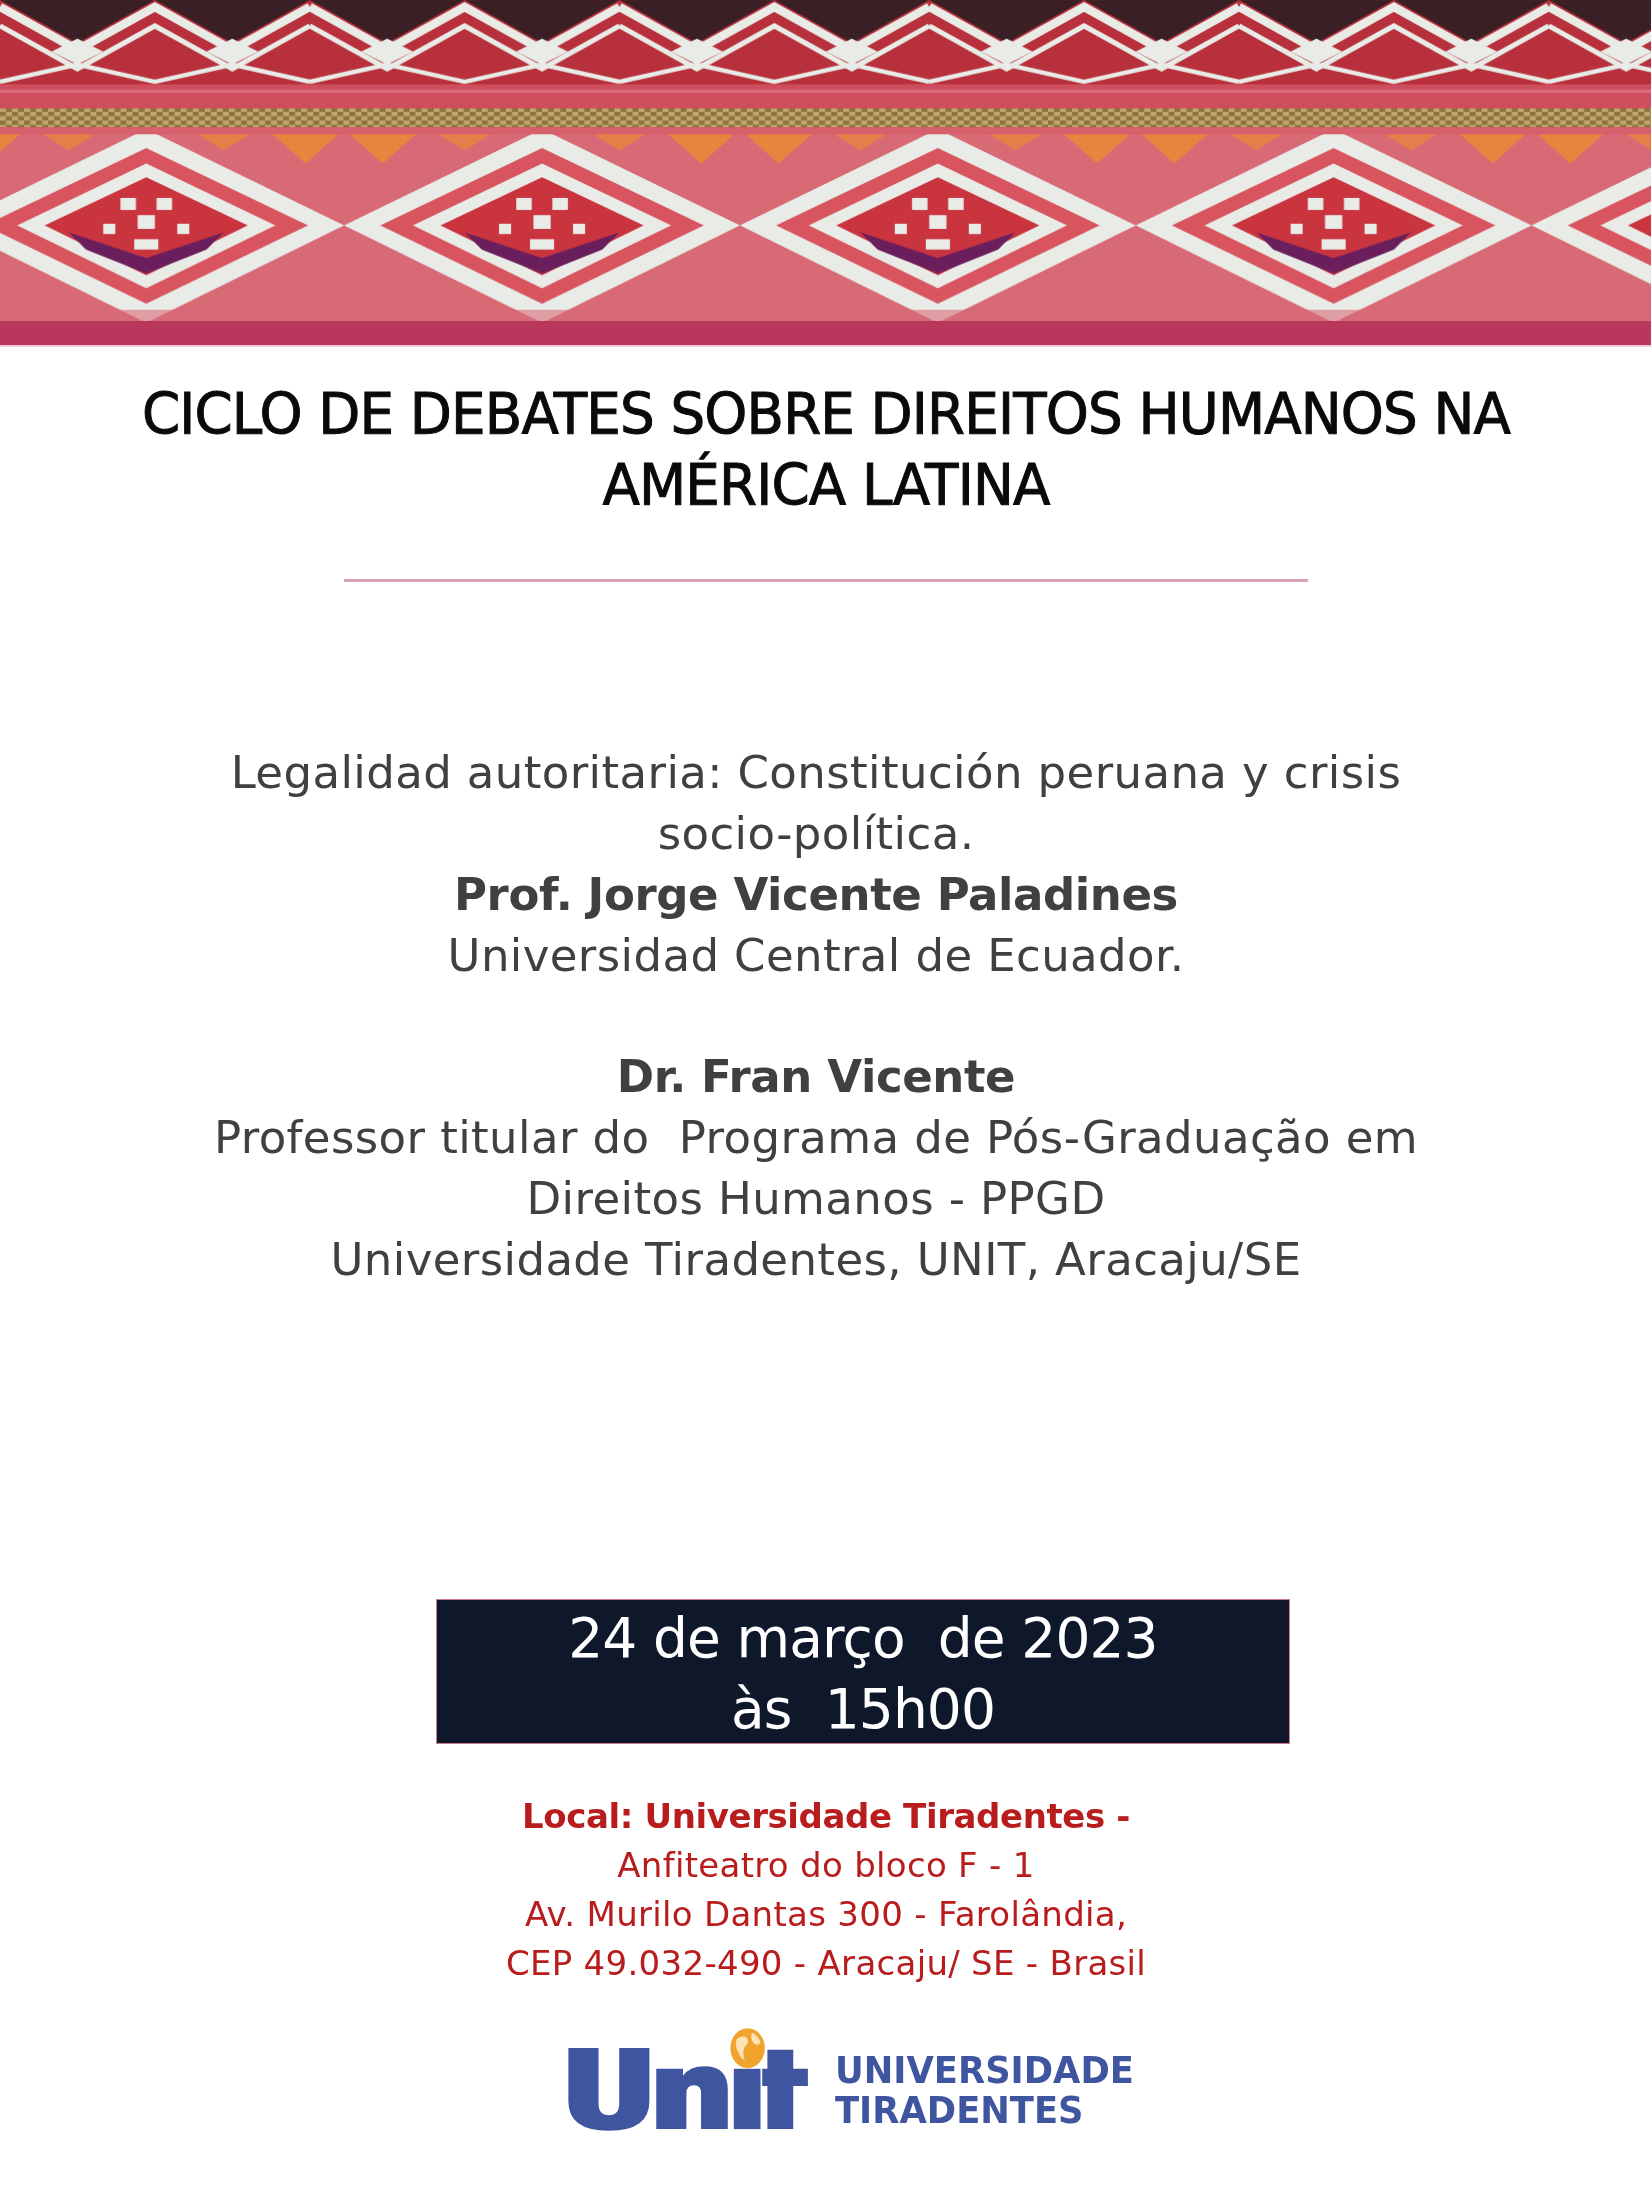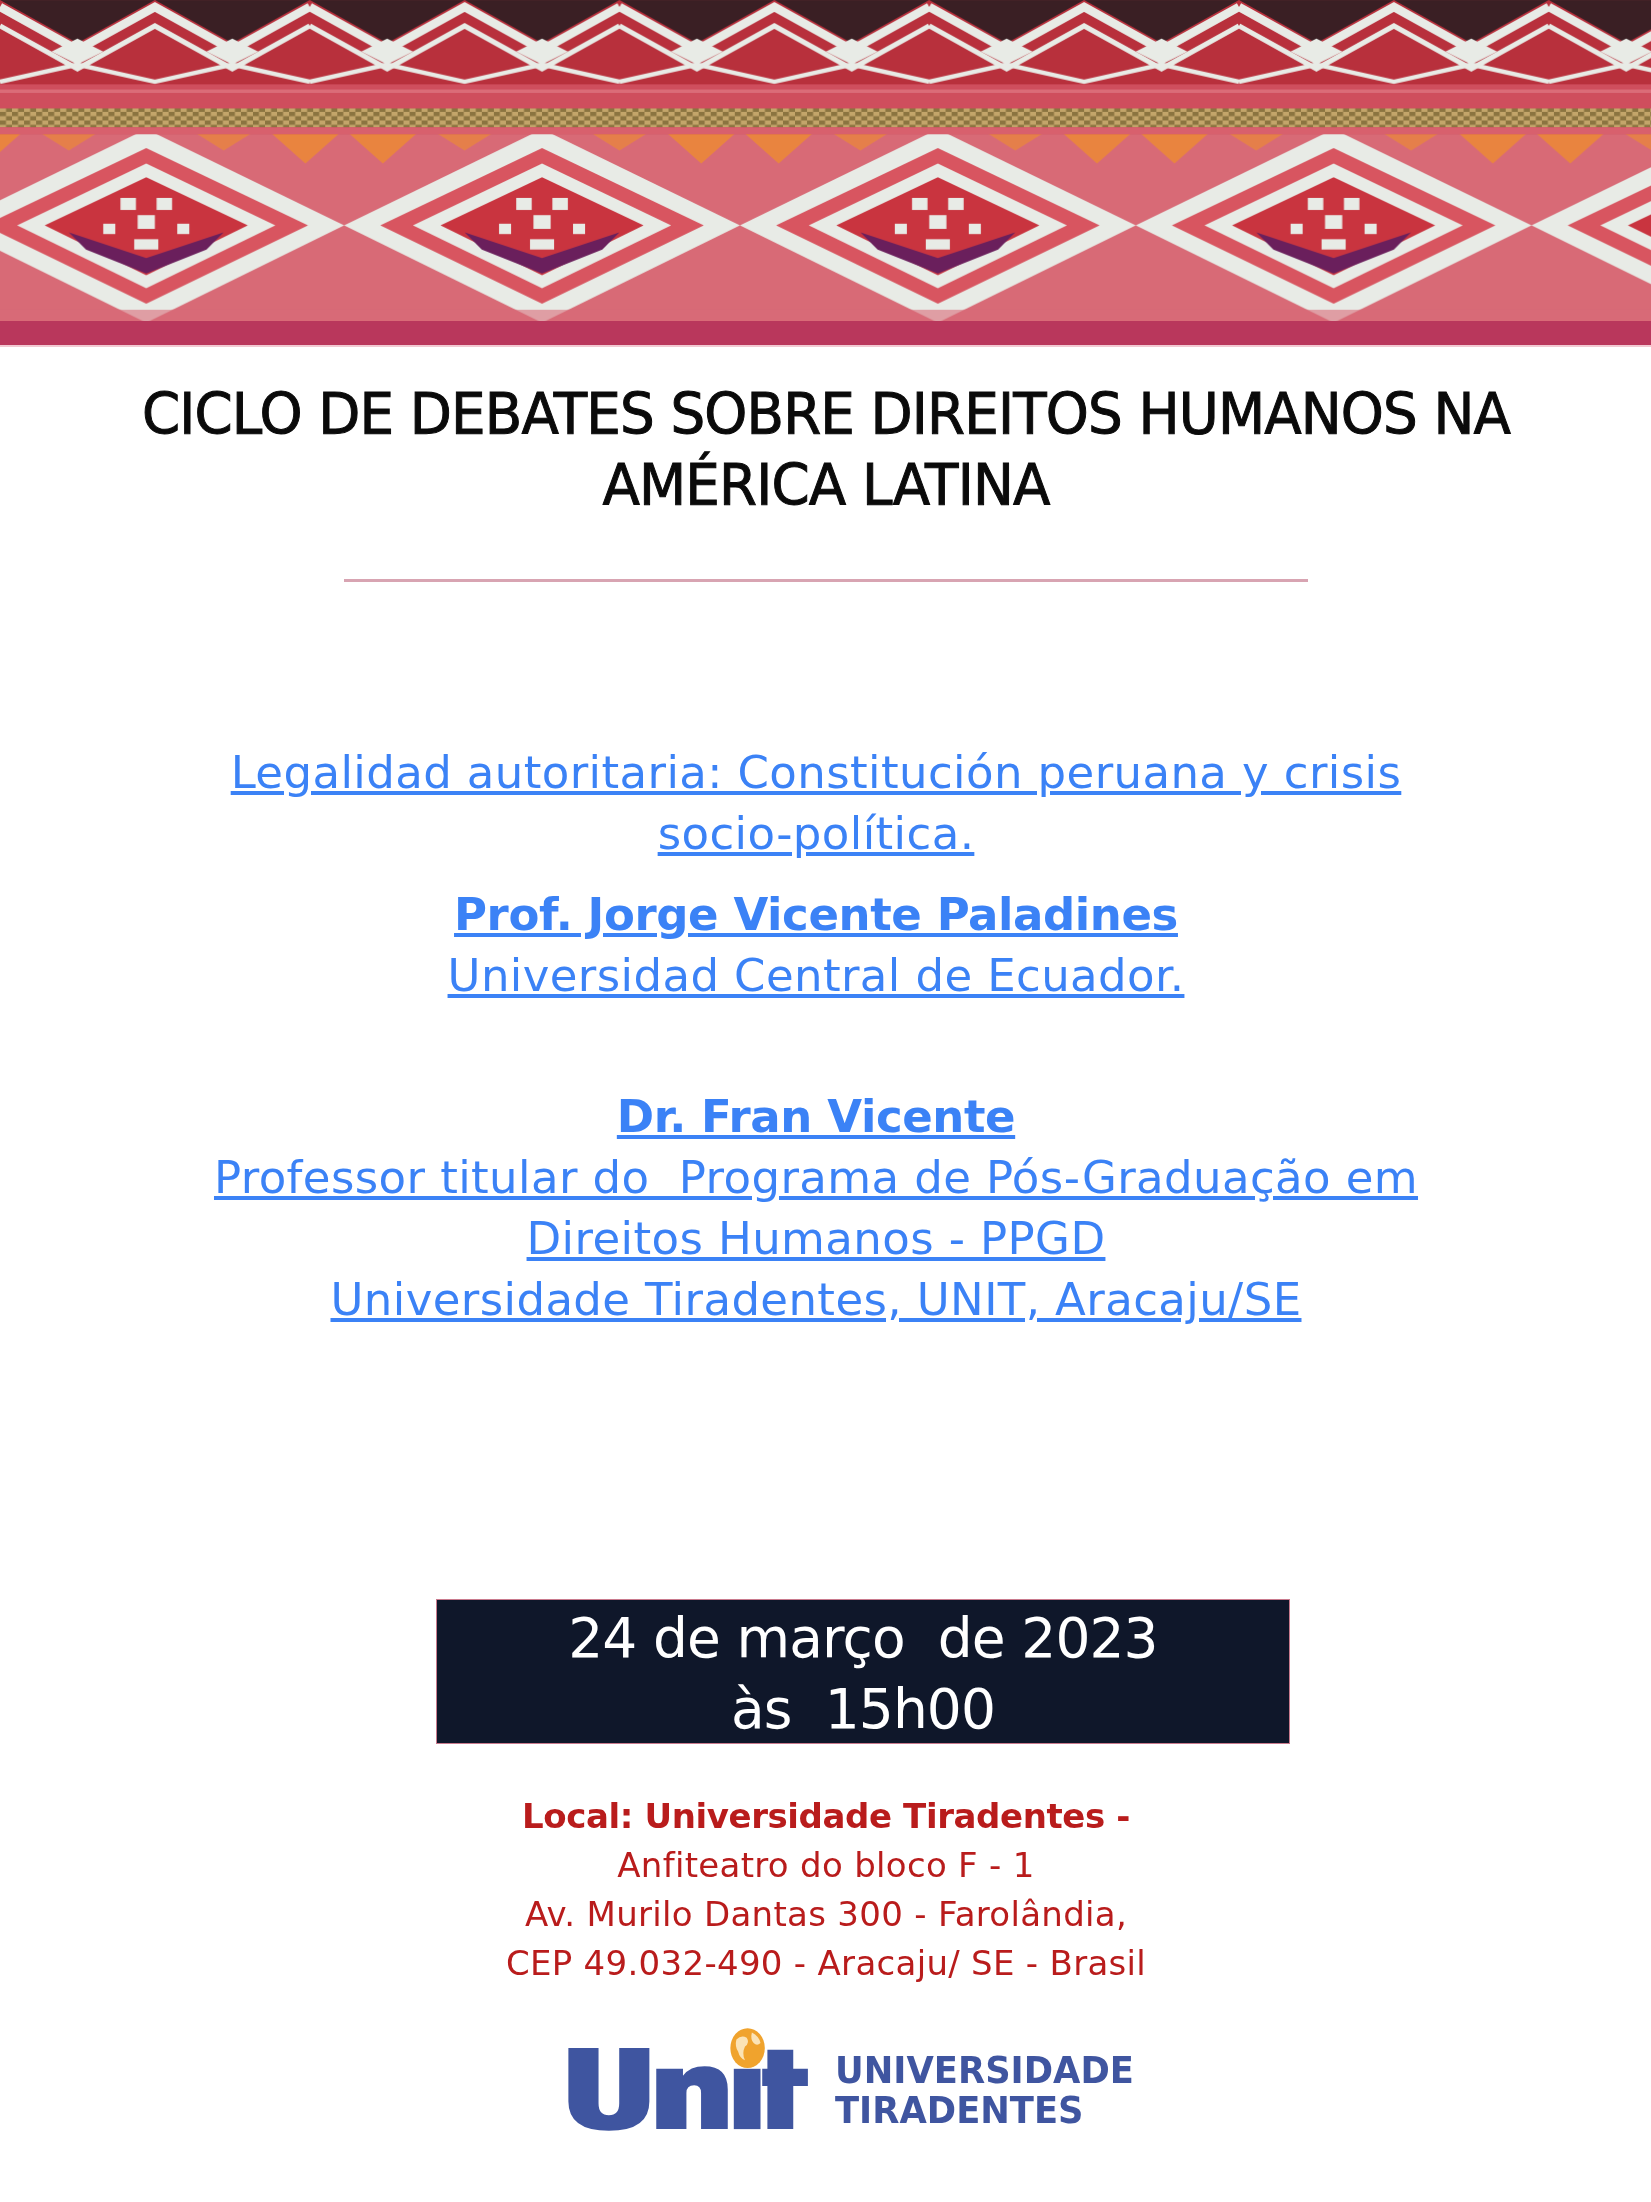--- a/index.html
+++ b/index.html
@@ -39,28 +39,27 @@
     .divider {
       position: absolute; left: 344px; top: 579px; width: 964px; height: 2.6px;
       background: #d8a4b2;
     }
 
     
     .talk {
       position: absolute; left: 0; top: 742px; width: 1632px;
       text-align: center;
       font-family: "DejaVu Sans", sans-serif;
-      color: #3b82f6;
-      text-decoration: underline;
+      color: #404040;
     }
     .talk .line {
       display: block; font-size: 45px; line-height: 61px; white-space: pre;
       letter-spacing: 0.4px;
     }
-    .talk .bold { font-weight: bold; letter-spacing: -0.4px; margin-top: 20px; }
+    .talk .bold { font-weight: bold; letter-spacing: -0.4px; }
     .talk .gap { height: 60px; }
 
     
     .date-box {
       position: absolute; left: 436px; top: 1599px; width: 854px; height: 145px;
       background: #0f172a;
       border: 0.9px solid #c97a8d;
       text-align: center;
       color: #ffffff;
       font-family: "DejaVu Sans", sans-serif;

